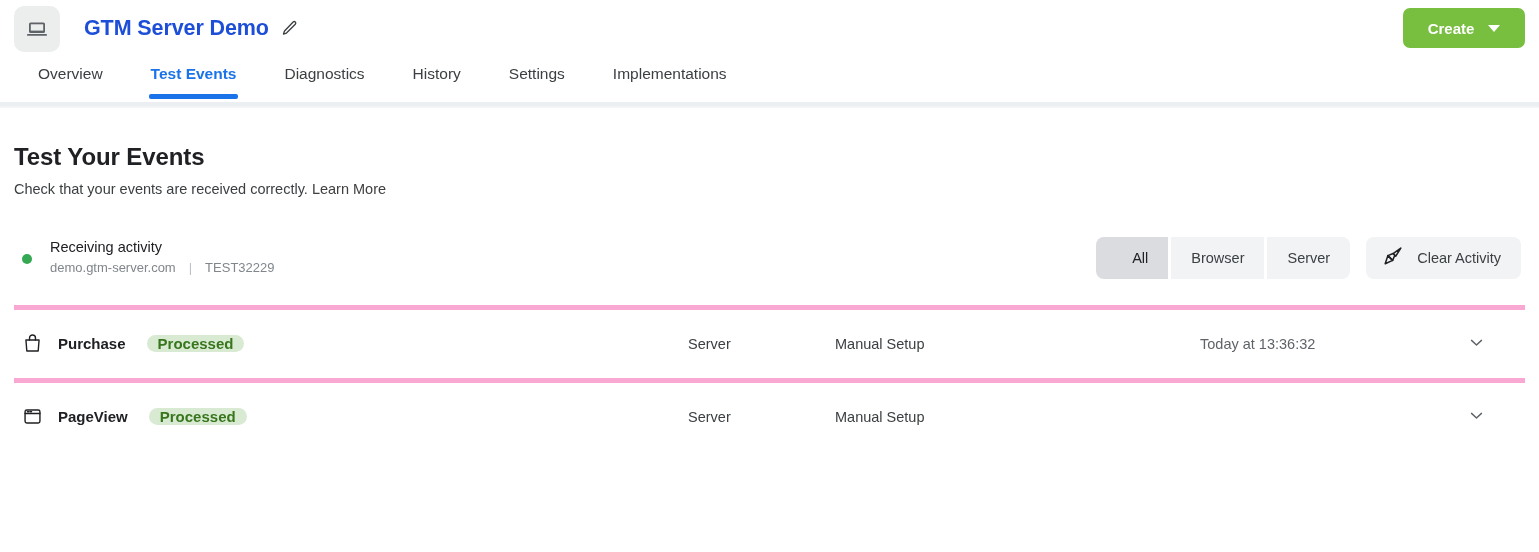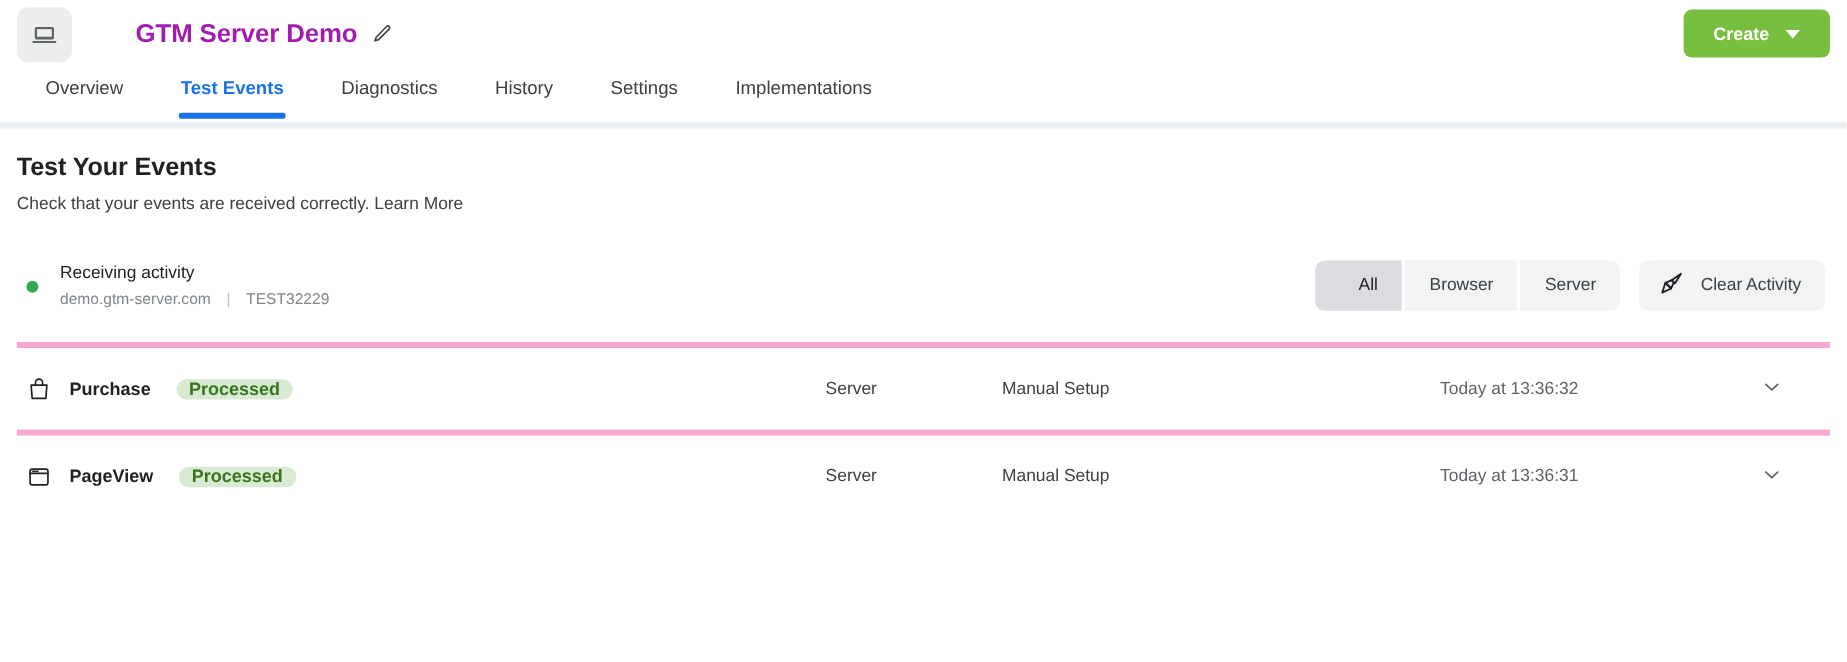--- a/index.html
+++ b/index.html
@@ -35,23 +35,22 @@
   .title-wrap {
     display: flex;
     align-items: center;
     gap: 11px;
     margin-left: 24px;
   }
   .page-title {
     font-size: 21.5px;
     font-weight: bold;
     letter-spacing: -0.1px;
-    color: #a21caf;
+    color: #1d4ed8;
     line-height: 1;
-    margin-left: 29px;
   }
   .edit-icon { display: flex; align-items: center; cursor: pointer; }
 
   .create-btn {
     position: absolute;
     right: 14px;
     top: 8px;
     height: 40px;
     min-width: 122px;
     border-radius: 7px;
@@ -106,24 +105,24 @@
   .tabs-divider {
     height: 6px;
     width: 100%;
     background: linear-gradient(to bottom, #eceff1 0%, #eceff1 55%, #f6f7f8 100%);
   }
 
   
   .content { padding: 0 14px; }
 
   .section-title {
-    font-size: 21px;
+    font-size: 24px;
     font-weight: bold;
     color: #202124;
-    margin-top: 20px;
+    margin-top: 36px;
     line-height: 1.1;
     letter-spacing: -0.1px;
   }
   .section-sub {
     font-size: 14.5px;
     color: #3c4043;
     margin-top: 11px;
     line-height: 1.2;
   }
   .section-sub a {
@@ -389,21 +388,20 @@
             <path d="M6.2 6.6h1.6M9.3 6.6h1.6"></path>
           </svg>
         </span>
         <span class="event-name">PageView</span>
         <span class="badge">Processed</span>
       </div>
       <div class="c c-warn"></div>
       <div class="c c-from">Server</div>
       <div class="c c-setup">Manual Setup</div>
       <div class="c c-eid"></div>
-      <div class="c c-time">Today at 13:36:31</div>
       <div class="c c-chev">
         <span>
           <svg width="17" height="17" viewBox="0 0 24 24" fill="none" stroke="#5f6368" stroke-width="2" stroke-linecap="round" stroke-linejoin="round">
             <path d="M5 9l7 6.5L19 9"></path>
           </svg>
         </span>
       </div>
     </div>
 
   </div>

